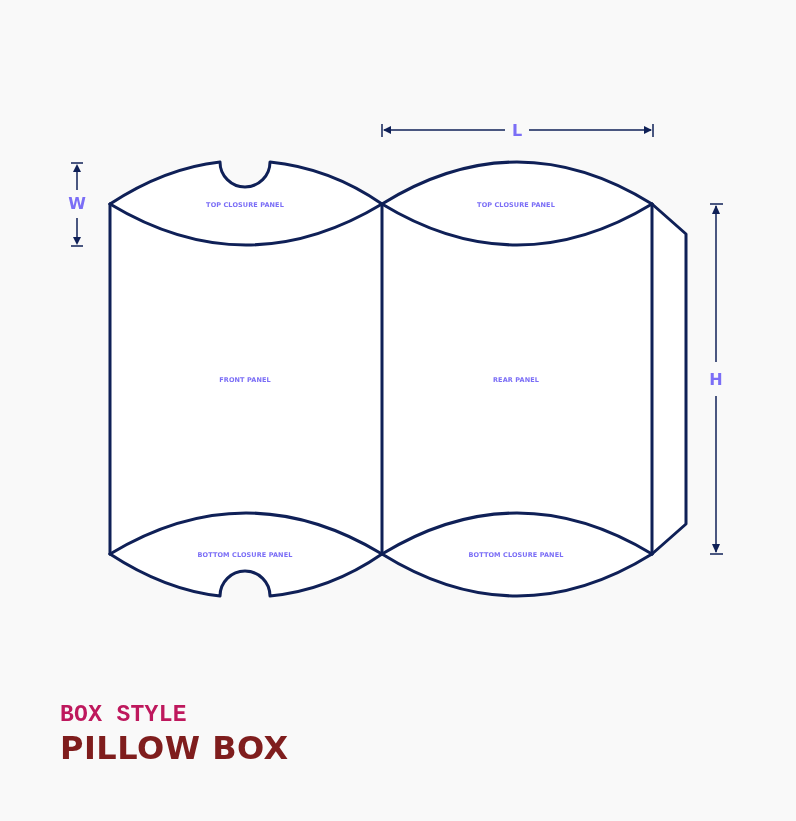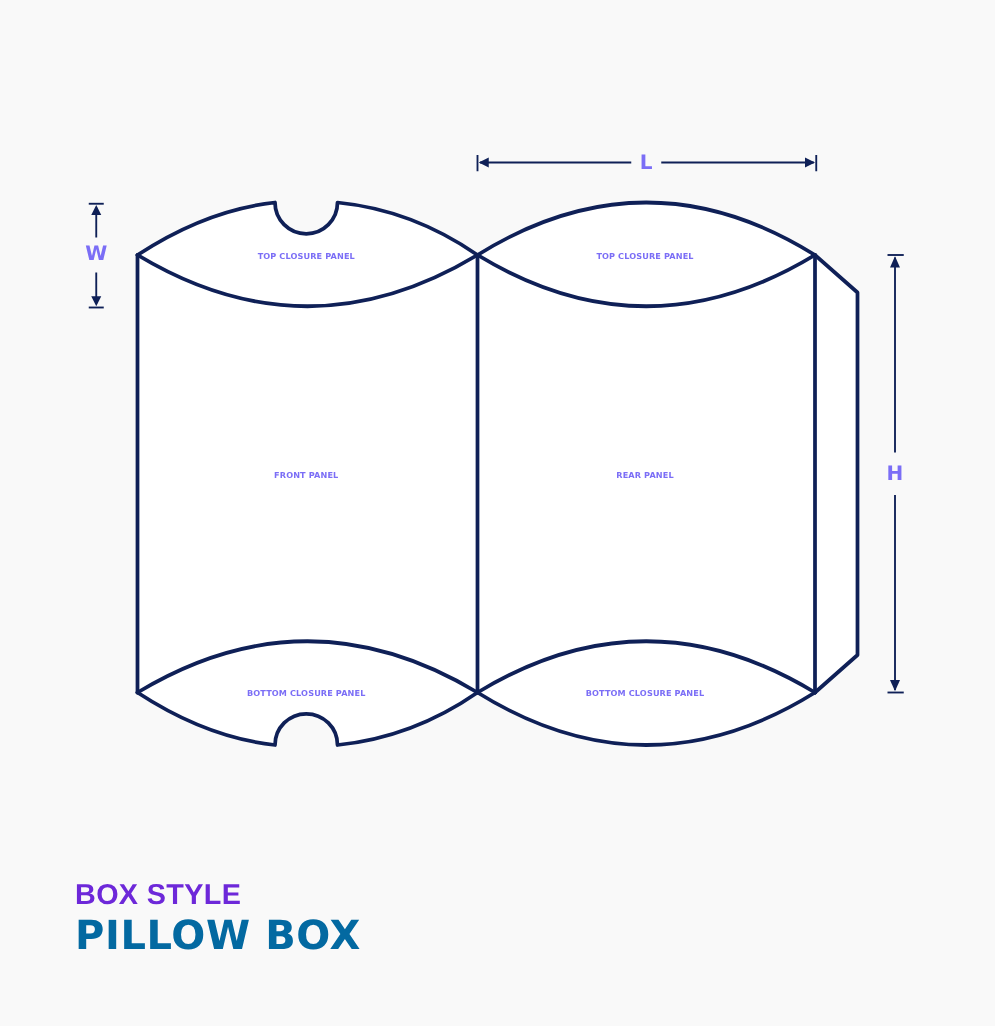--- a/index.html
+++ b/index.html
@@ -22,32 +22,32 @@
   .dim-label {
     font-family: "DejaVu Sans", "Liberation Sans", sans-serif;
     font-weight: bold;
     font-size: 16px;
     fill: #7b6ef6;
     text-anchor: middle;
     dominant-baseline: middle;
   }
   .title-block { position: absolute; left: 60px; top: 700px; }
   .box-style {
-    font-family: Liberation Sans, sans-serif;
+    font-family: Liberation Mono, monospace;
     font-weight: bold;
     font-size: 23px;
-    color: #6d28d9;
+    color: #be185d;
     letter-spacing: 0.3px;
     line-height: 30px;
   }
   .pillow-box {
     font-family: "DejaVu Sans", "Liberation Sans", sans-serif;
     font-weight: bold;
     font-size: 32px;
-    color: #0369a1;
+    color: #7f1d1d;
     letter-spacing: 0.5px;
     line-height: 36px;
   }
 </style>
 </head>
 <body>
 
 <svg id="dieline" width="796" height="821" viewBox="0 0 796 821" xmlns="http://www.w3.org/2000/svg">
 
   <g fill="#ffffff" stroke="none">

